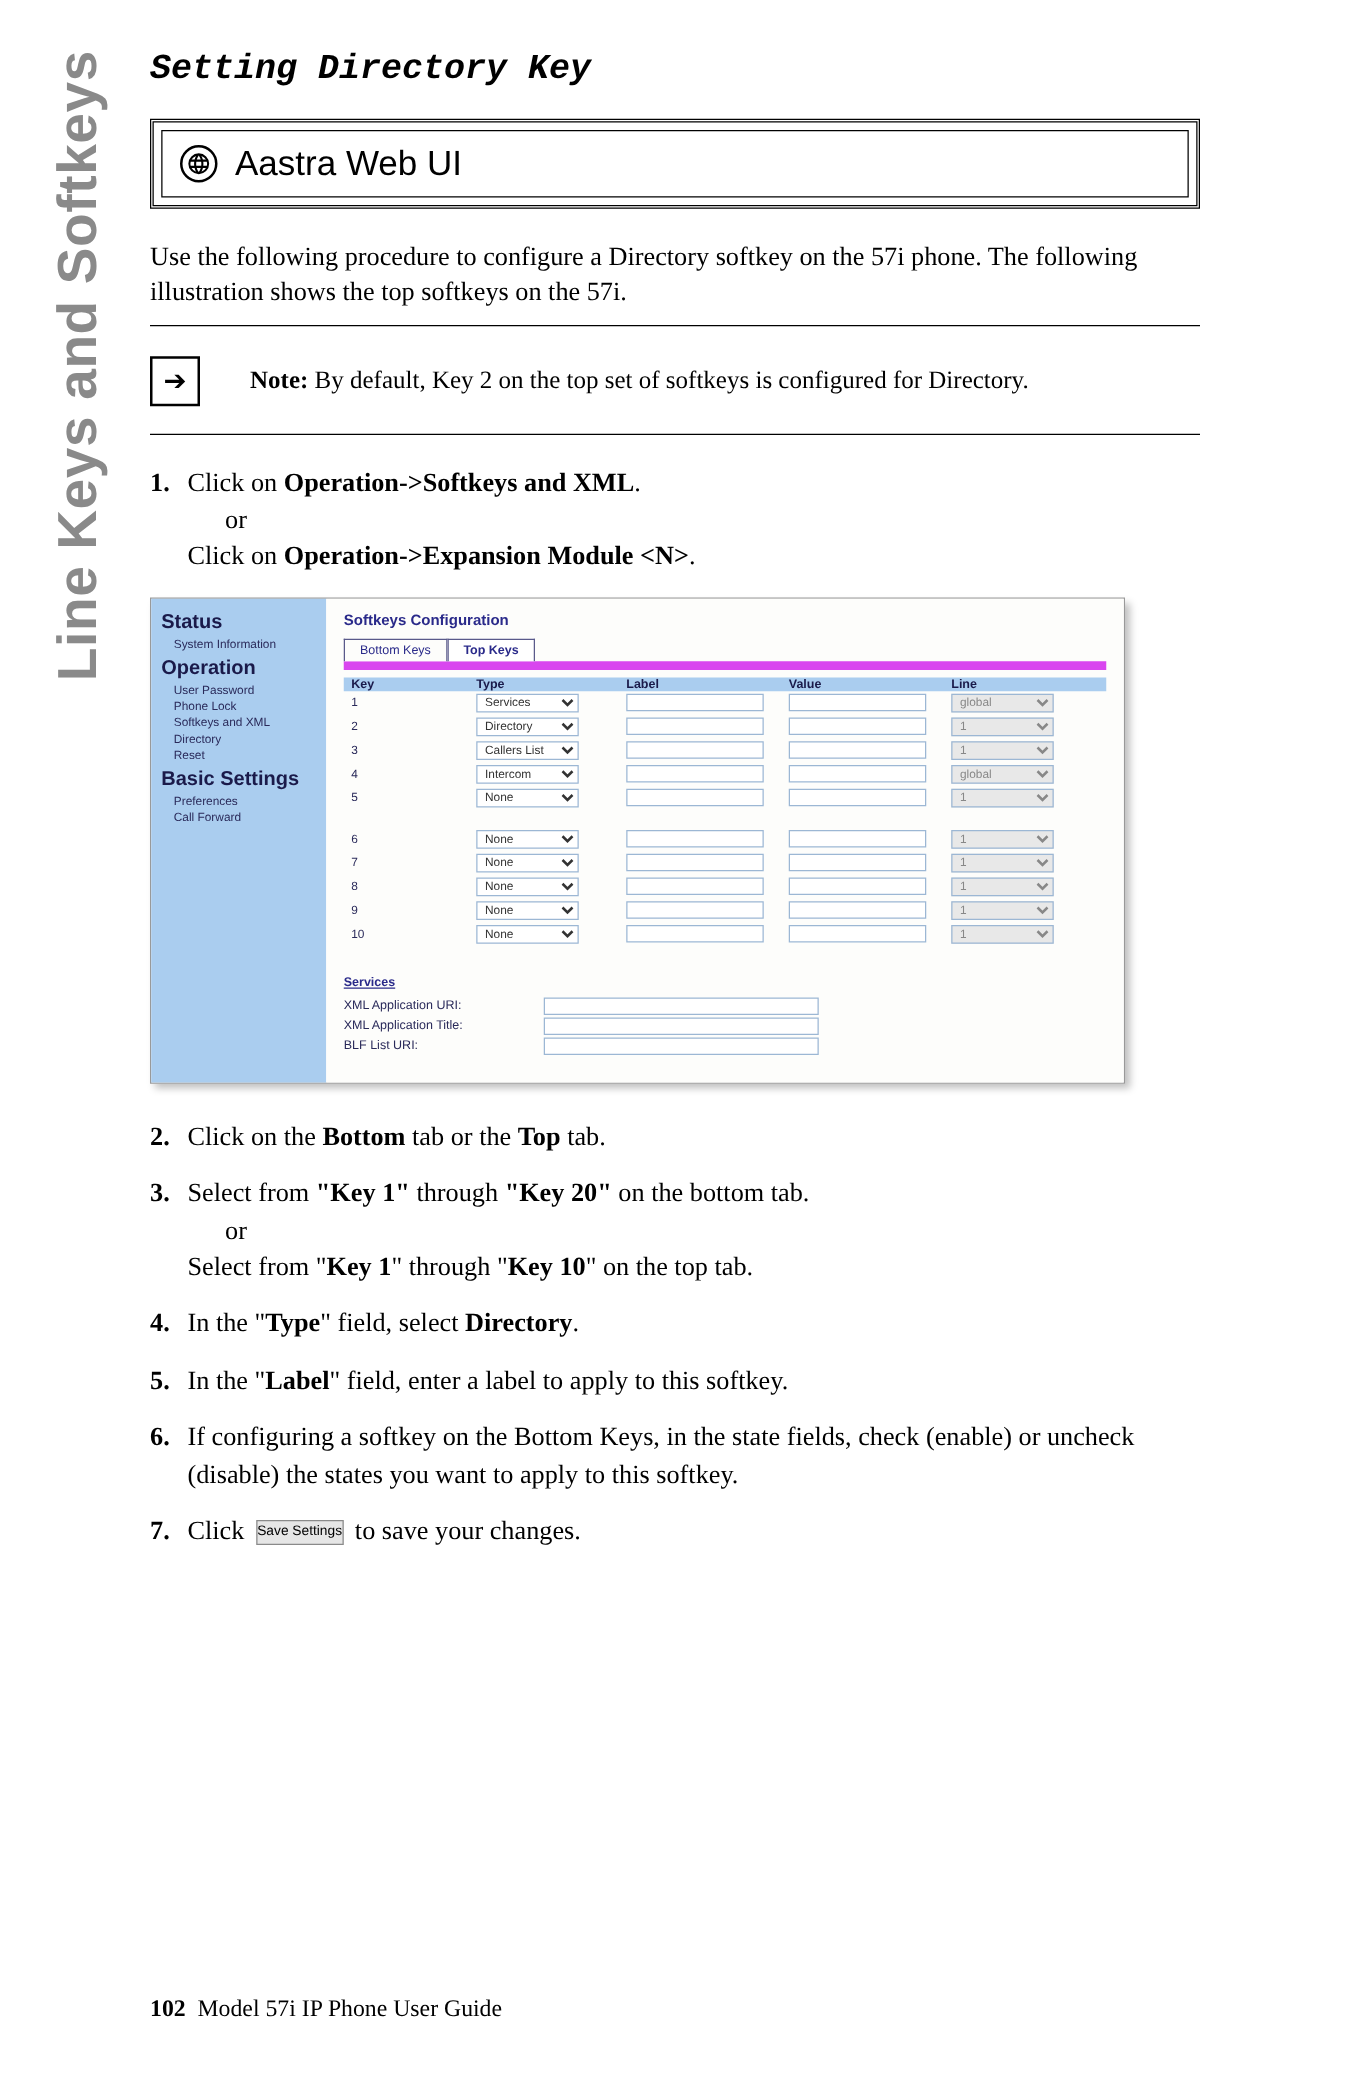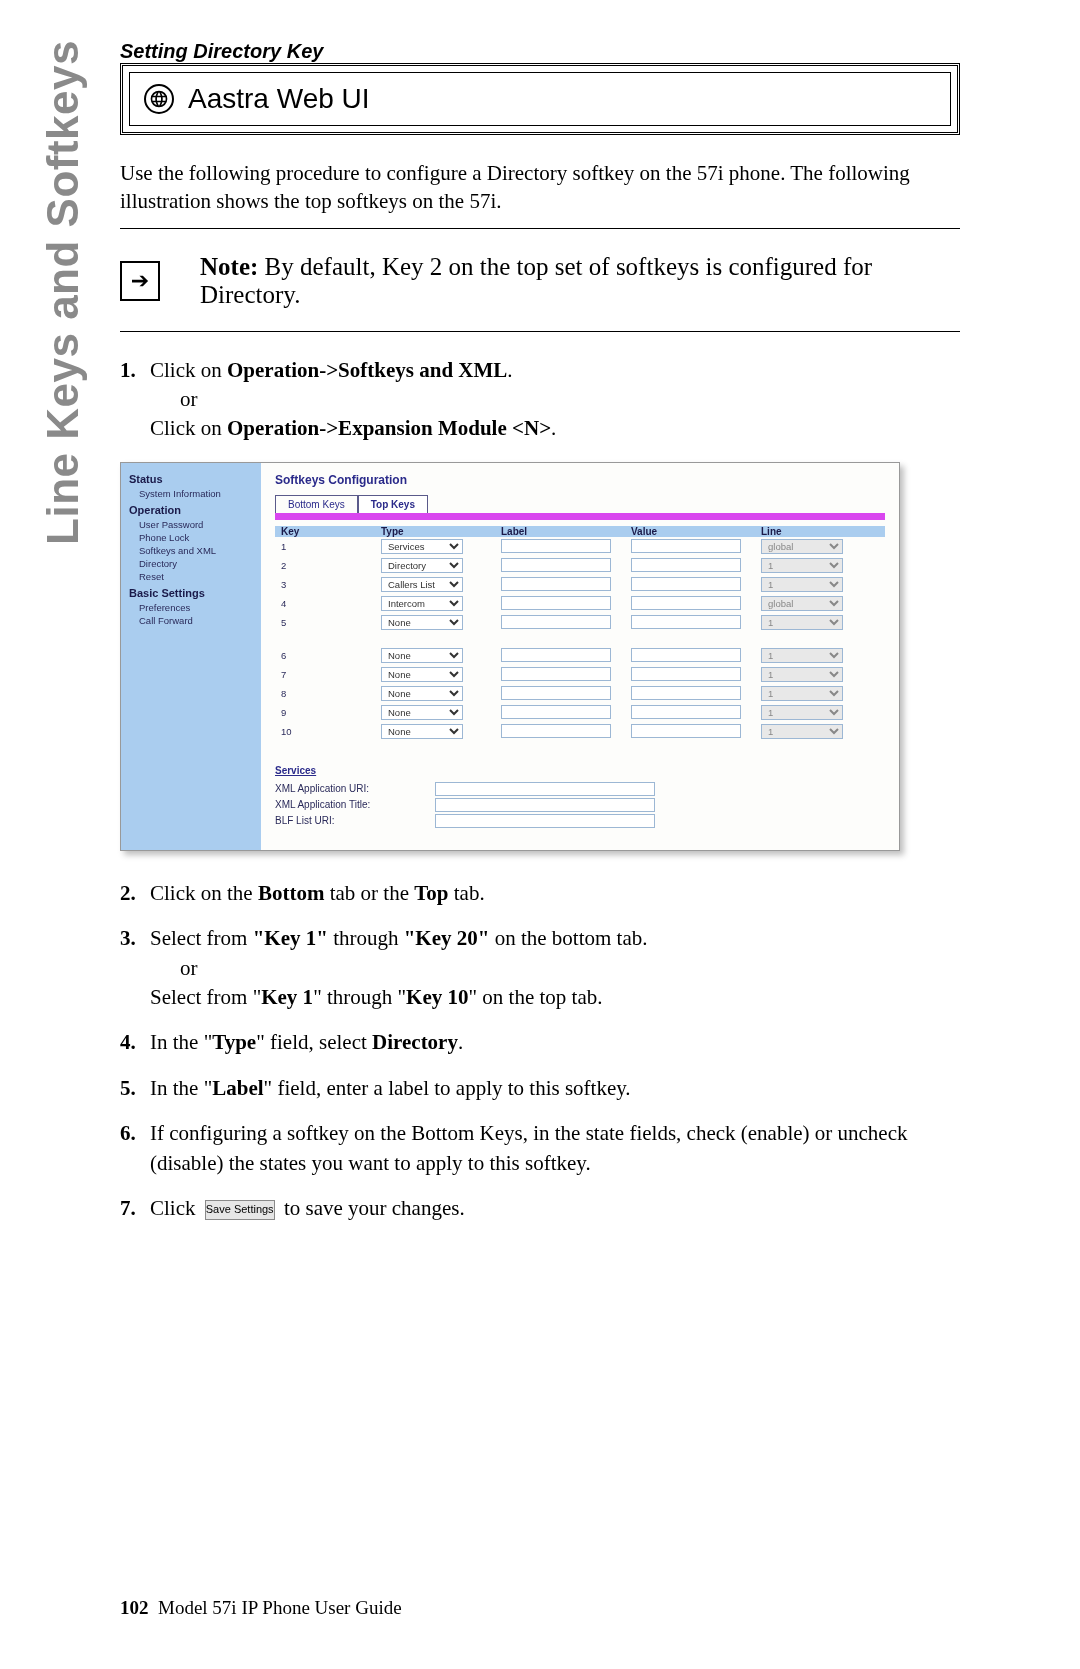--- a/index.html
+++ b/index.html
@@ -1,35 +1,35 @@
 <!DOCTYPE html>
 <html><head>
 <meta charset="utf-8">
 <style>
   * { box-sizing: border-box; margin: 0; padding: 0; }
   body { width: 1080px; height: 1669px; background: #fff; font-family: "Times New Roman", Times, serif; font-size: 21px; color: #000; position: relative; }
   .page { padding: 40px 120px 60px 120px; position: relative; }
   .side-tab { position: absolute; left: 38px; top: 40px; transform: rotate(180deg); writing-mode: vertical-rl; font-family: Arial, Helvetica, sans-serif; font-weight: 700; font-size: 44px; color: #8a8a8a; letter-spacing: 0.5px; }
-  .sect-title { font-style: italic; font-family: Liberation Sans, sans-serif; font-size: 20px; }
+  .sect-title { font-style: italic; font-family: Liberation Mono, monospace; font-size: 28px; margin-bottom: 24px; }
   .web-ui-box { border: 3px double #000; padding: 6px; margin-bottom: 24px; }
   .web-ui-inner { border: 1px solid #000; display: flex; align-items: center; padding: 10px 14px; gap: 14px; }
   .globe-icon-wrap { width: 30px; height: 30px; border: 2px solid #000; border-radius: 50%; display: flex; align-items: center; justify-content: center; font-size: 18px; }
   .web-ui-label { font-family: Arial, Helvetica, sans-serif; font-size: 28px; }
   .intro { margin-bottom: 12px; line-height: 1.35; }
   hr.rule { border: none; border-top: 1px solid #000; margin: 10px 0 24px 0; }
   .note-row { display: flex; align-items: center; gap: 40px; margin: 10px 0 22px 0; }
   .arrow-box { width: 40px; height: 40px; border: 2px solid #000; display: flex; align-items: center; justify-content: center; font-size: 22px; flex-shrink: 0; }
-  .note-text { font-size: 25px; }
+  .note-text { font-size: 20px; }
   ol.steps { list-style: none; counter-reset: step; }
   ol.steps > li { position: relative; padding-left: 30px; margin-bottom: 16px; line-height: 1.4; }
   ol.steps > li::before { counter-increment: step; content: counter(step) "."; position: absolute; left: 0; font-weight: 700; }
   .sub { margin-left: 30px; }
   .screenshot { margin: 18px 0 28px 0; border: 1px solid #999; box-shadow: 4px 4px 6px rgba(0,0,0,0.25); background: #fff; display: flex; font-family: Tahoma, Arial, sans-serif; font-size: 10px; color: #2a2a5a; width: 780px; }
   .sidebar { width: 140px; background: #aacdef; padding: 6px 4px 8px 8px; }
-  .sb-head { font-weight: 700; font-size: 11px; margin: 4px 0 2px 0; color: #1a1a4a; }
+  .sb-head { font-weight: 700; font-size: 16px; margin: 4px 0 2px 0; color: #1a1a4a; }
   .sb-item { font-size: 9.5px; color: #2a2a5a; padding: 1px 0 1px 10px; cursor: pointer; }
   .main { flex: 1; background: #fdfdfb; padding: 10px 14px 20px 14px; }
   .conf-title { font-weight: 700; color: #2a2a8a; font-size: 12px; margin-bottom: 8px; }
   .tabs { border-bottom: 7px solid #d946ef; display: flex; gap: 0; margin-bottom: 2px; }
   .tab { border: 1px solid #5a5a8a; border-bottom: none; padding: 3px 12px; background: #fdfdfb; font-size: 10px; color: #2a2a8a; cursor: pointer; }
   .tab.active { font-weight: 700; background: #fff; position: relative; top: 0; }
   .tblwrap { margin-top: 6px; }
   .thead, .trow { display: grid; grid-template-columns: 100px 120px 130px 130px 80px; align-items: center; column-gap: 0; padding: 2px 0; }
   .thead { background: #aacdef; font-weight: 700; color: #1a1a4a; padding: 0 6px; font-size: 10px; }
   .thead > div { white-space: nowrap; }

